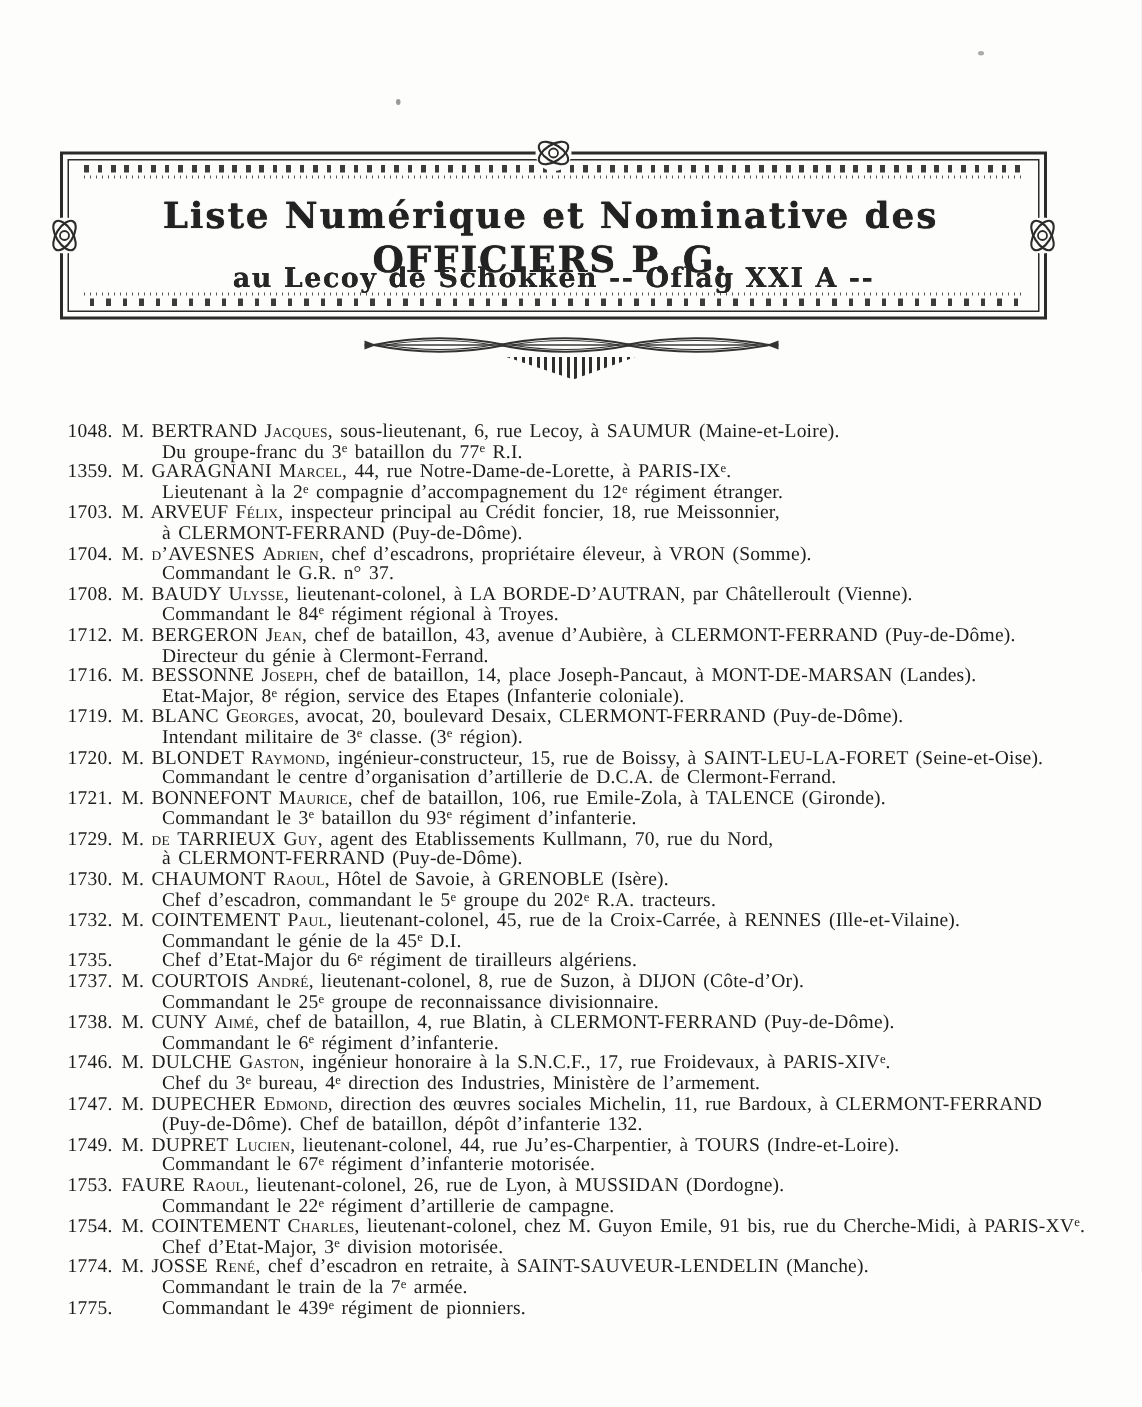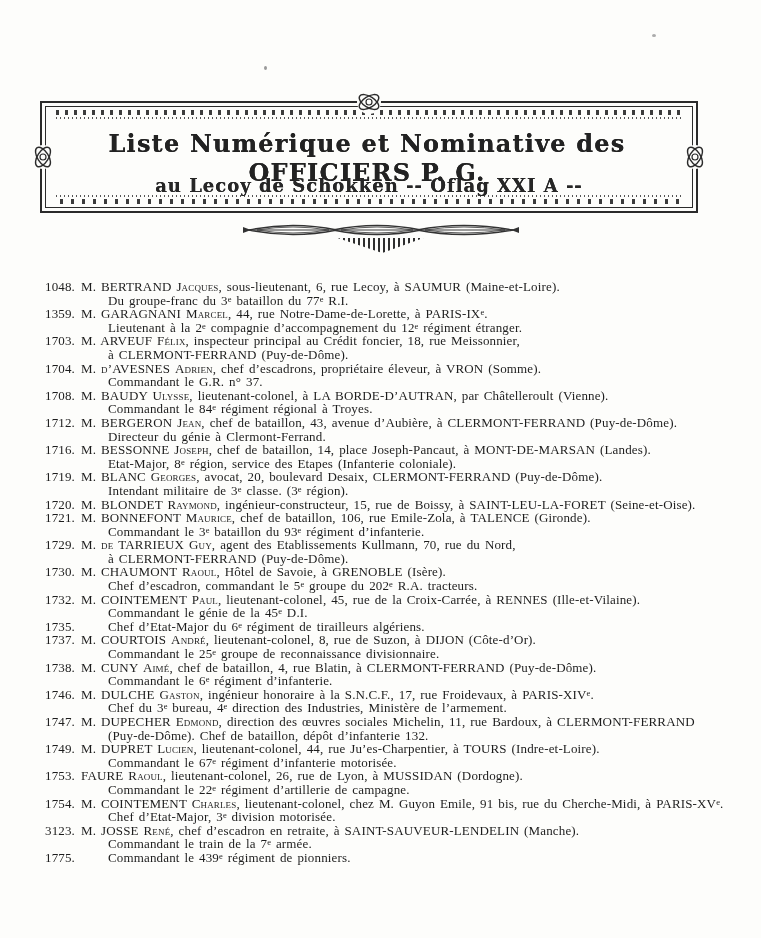--- a/index.html
+++ b/index.html
@@ -171,20 +171,21 @@
         <div class="num">1719.</div>
         <div class="ebody">
           <div class="line1"><span class="seg-rm">M. BLANC </span><span class="seg-sc">Georges</span><span class="seg-rm">, </span><span class="seg-it">avocat</span><span class="seg-rm">, 20, boulevard Desaix, CLERMONT-FERRAND (Puy-de-Dôme).</span></div>
           <div class="line2"><span class="seg-it">Intendant militaire de 3<sup>e</sup> classe. (3<sup>e</sup> région).</span></div>
         </div>
       </div>
       <div class="entry">
         <div class="num">1720.</div>
         <div class="ebody">
           <div class="line1"><span class="seg-rm">M. BLONDET </span><span class="seg-sc">Raymond</span><span class="seg-rm">, </span><span class="seg-it">ingénieur-constructeur</span><span class="seg-rm">, 15, rue de Boissy, à SAINT-LEU-LA-FORET (Seine-et-Oise).</span></div>
+          <div class="line2"><span class="seg-it">Commandant le centre d’organisation d’artillerie de D.C.A. de Clermont-Ferrand.</span></div>
         </div>
       </div>
       <div class="entry">
         <div class="num">1721.</div>
         <div class="ebody">
           <div class="line1"><span class="seg-rm">M. BONNEFONT </span><span class="seg-sc">Maurice</span><span class="seg-rm">, </span><span class="seg-it">chef de bataillon</span><span class="seg-rm">, 106, rue Emile-Zola, à TALENCE (Gironde).</span></div>
           <div class="line2"><span class="seg-it">Commandant le 3<sup>e</sup> bataillon du 93<sup>e</sup> régiment d’infanterie.</span></div>
         </div>
       </div>
       <div class="entry">
@@ -257,21 +258,21 @@
         </div>
       </div>
       <div class="entry">
         <div class="num">1754.</div>
         <div class="ebody">
           <div class="line1"><span class="seg-rm">M. COINTEMENT </span><span class="seg-sc">Charles</span><span class="seg-rm">, </span><span class="seg-it">lieutenant-colonel</span><span class="seg-rm">, chez M. Guyon Emile, 91 </span><span class="seg-it">bis</span><span class="seg-rm">, rue du Cherche-Midi, à PARIS-XV<sup>e</sup>.</span></div>
           <div class="line2"><span class="seg-it">Chef d’Etat-Major, 3<sup>e</sup> division motorisée.</span></div>
         </div>
       </div>
       <div class="entry">
-        <div class="num">3123.</div>
+        <div class="num">1774.</div>
         <div class="ebody">
           <div class="line1"><span class="seg-rm">M. JOSSE </span><span class="seg-sc">René</span><span class="seg-rm">, </span><span class="seg-it">chef d’escadron en retraite</span><span class="seg-rm">, à SAINT-SAUVEUR-LENDELIN (Manche).</span></div>
           <div class="line2"><span class="seg-it">Commandant le train de la 7<sup>e</sup> armée.</span></div>
         </div>
       </div>
       <div class="entry">
         <div class="num">1775.</div>
         <div class="ebody">
           <div class="line2"><span class="seg-it">Commandant le 439<sup>e</sup> régiment de pionniers.</span></div>
         </div>

